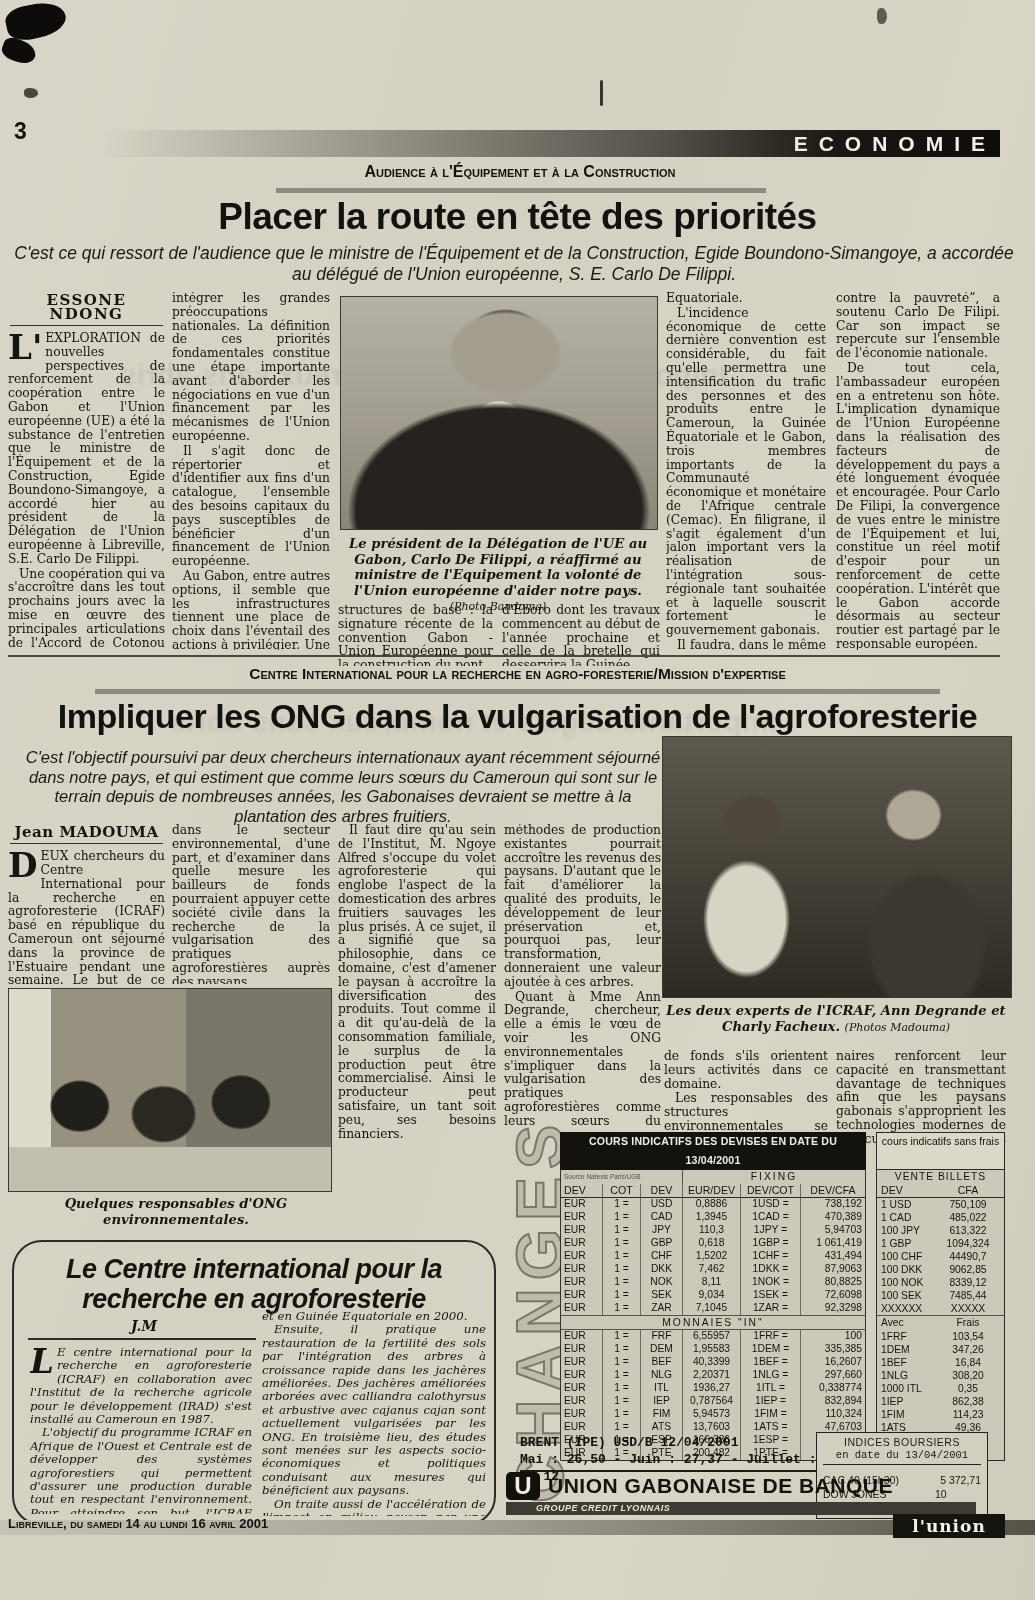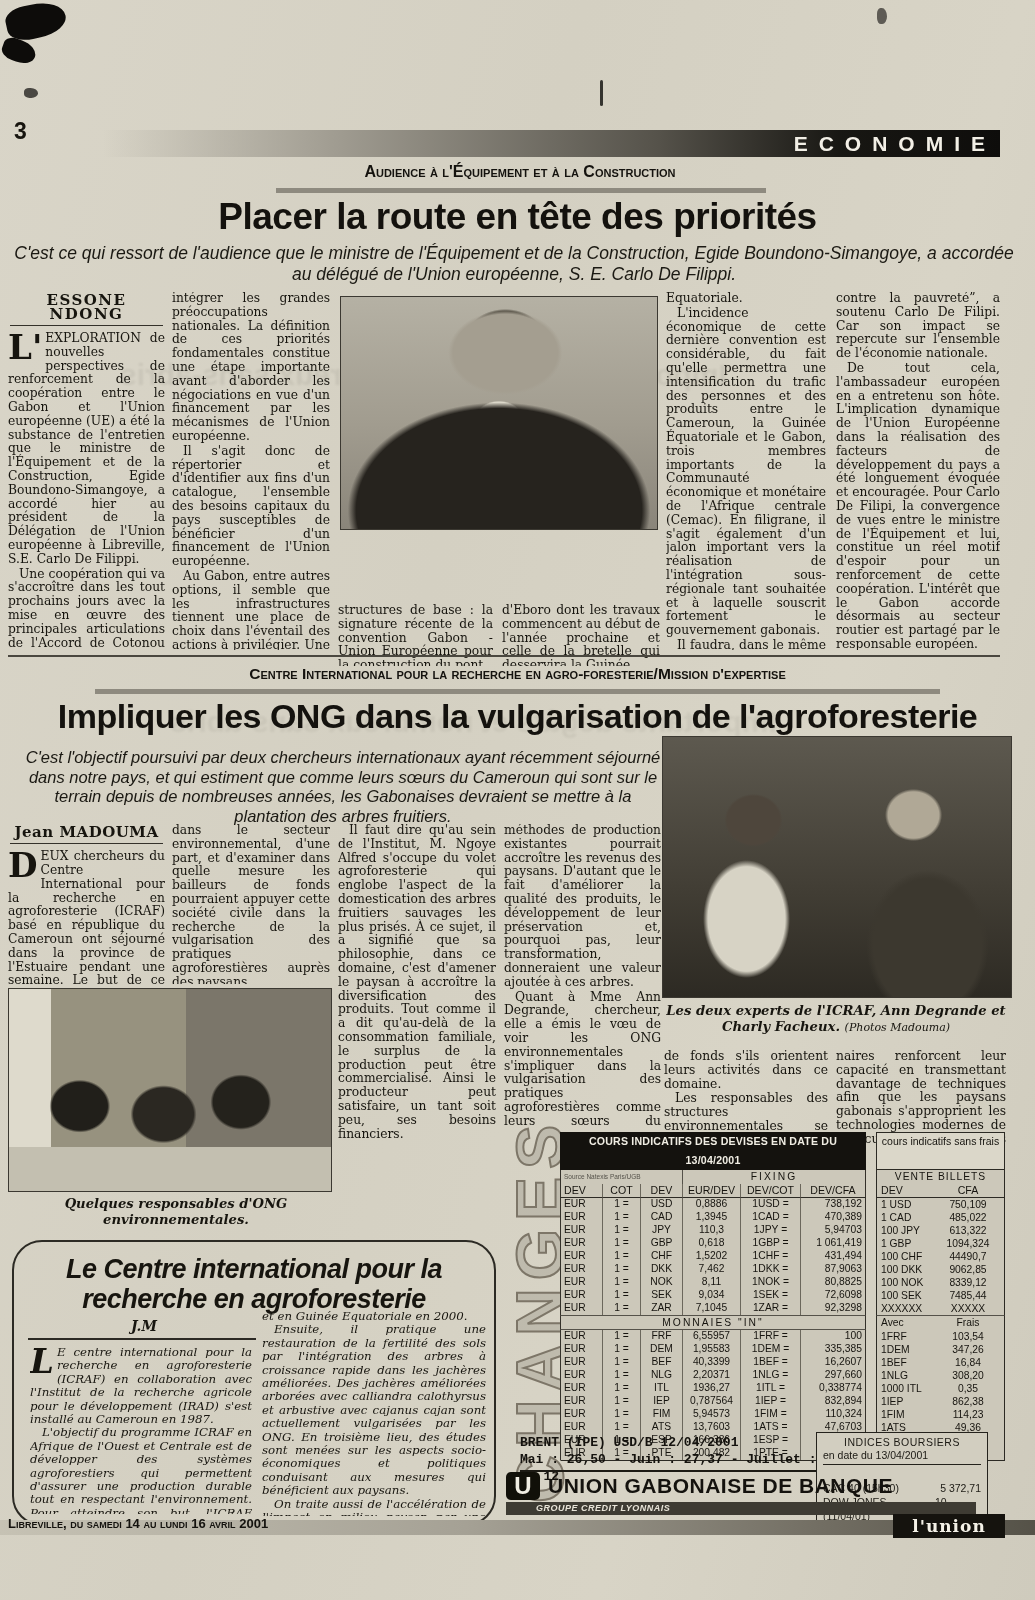--- a/index.html
+++ b/index.html
@@ -71,21 +71,21 @@
     border-left:1.5px solid #34312a;border-right:1.5px solid #34312a;
     border-top:1px solid #55524a;border-bottom:1px solid #55524a;}
   .fx .avec{border-left:1.5px solid #2c2a24;line-height:13px;padding-left:4px;}
   .fx .frais{border-right:1.5px solid #2c2a24;line-height:13px;text-align:center;}
   .fx .bb{border-bottom:1.5px solid #2c2a24;}
   .brent{position:absolute;font-family:Liberation Mono, monospace;text-align:left;
     font-size:13px;line-height:17px;color:#14120e;}
   .indices{position:absolute;border:1.5px solid #24221c;font-family:"Liberation Sans",sans-serif;
     font-size:10.5px;color:#1c1a14;padding:3px 6px;background:#d2cec0;}
   .indices .t{text-align:center;letter-spacing:.5px;line-height:13px;}
-  .indices .d{border-bottom:1.5px solid #24221c;padding-bottom:2px;margin-bottom:16px;line-height:13px;}
+  .indices .d{text-align:center;border-bottom:1.5px solid #24221c;padding-bottom:2px;margin-bottom:8px;line-height:13px;font-family:Liberation Mono, monospace;}
   .indices .r{display:flex;justify-content:space-between;line-height:14px;}
   .ugb-logo{position:absolute;background:#111009;border-radius:5px;color:#f0ede3;
     font-family:"Liberation Sans",sans-serif;font-weight:700;font-size:24px;
     display:flex;align-items:center;justify-content:center;}
   .bankname{position:absolute;font-family:"Liberation Sans",sans-serif;font-weight:700;
     font-size:21px;letter-spacing:.5px;color:#14120e;white-space:nowrap;}
   .groupe{position:absolute;background:#3e3b33;color:#e8e4d8;font-family:"Liberation Sans",sans-serif;
     font-style:italic;font-weight:700;font-size:9px;line-height:13px;padding-left:30px;letter-spacing:.5px;}
   
   .footbar{position:absolute;background:linear-gradient(90deg,#c6c2b4 0%,#a5a195 45%,#716d62 80%,#555248 100%);}
@@ -144,20 +144,24 @@
     <p>Une coopération qui va s'accroître dans les tout prochains jours avec la mise en œuvre des principales articulations de l'Accord de Cotonou dont la ratification effective par les pays ACP devrait intervenir le mois prochain.</p>
 
   </div>
   <div class="col" style="left:172px;top:292px;width:158px;height:358px;">
     <p class="ni">intégrer les grandes préoccupations nationales. La définition de ces priorités fondamentales constitue une étape importante avant d'aborder les négociations en vue d'un financement par les mécanismes de l'Union européenne.</p>
     <p>Il s'agit donc de répertorier et d'identifier aux fins d'un catalogue, l'ensemble des besoins capitaux du pays susceptibles de bénéficier d'un financement de l'Union européenne.</p>
     <p>Au Gabon, entre autres options, il semble que les infrastructures tiennent une place de choix dans l'éventail des actions à privilégier. Une option dont la concrétisation se poursuit allègrement avec la construction des routes, à l'exemple de celle reliant Eboro à Lalara dont le dernier tronçon (Mitzic - Lalara) vient d'être livré provisoirement. Témoignage supplémentaire de cet intérêt pour les infra-</p>
   </div>
 
   <div class="photo ph1" style="left:340px;top:296px;width:316px;height:232px;"></div>
+  <div class="cap" style="left:336px;top:536px;width:324px;">
+    <span>Le président de la Délégation de l'UE au Gabon, Carlo De Filippi, a réaffirmé au ministre de l'Equipement la volonté de l'Union européenne d'aider notre pays.</span><br>
+    <span class="credit">(Photo Bandoma)</span>
+  </div>
   <div class="col" style="left:338px;top:604px;width:155px;height:62px;">
     <p class="ni">structures de base : la signature récente de la convention Gabon - Union Européenne pour la construction du pont</p>
   </div>
   <div class="col" style="left:502px;top:604px;width:158px;height:62px;">
     <p class="ni">d'Eboro dont les travaux commencent au début de l'année prochaine et celle de la bretelle qui desservira la Guinée</p>
   </div>
 
   <div class="col" style="left:666px;top:292px;width:160px;height:358px;">
     <p class="ni">Equatoriale.</p>
     <p>L'incidence économique de cette dernière convention est considérable, du fait qu'elle permettra une intensification du trafic des personnes et des produits entre le Cameroun, la Guinée Équatoriale et le Gabon, trois membres importants de la Communauté économique et monétaire de l'Afrique centrale (Cemac). En filigrane, il s'agit également d'un jalon important vers la réalisation de l'intégration sous-régionale tant souhaitée et à laquelle souscrit fortement le gouvernement gabonais.</p>

